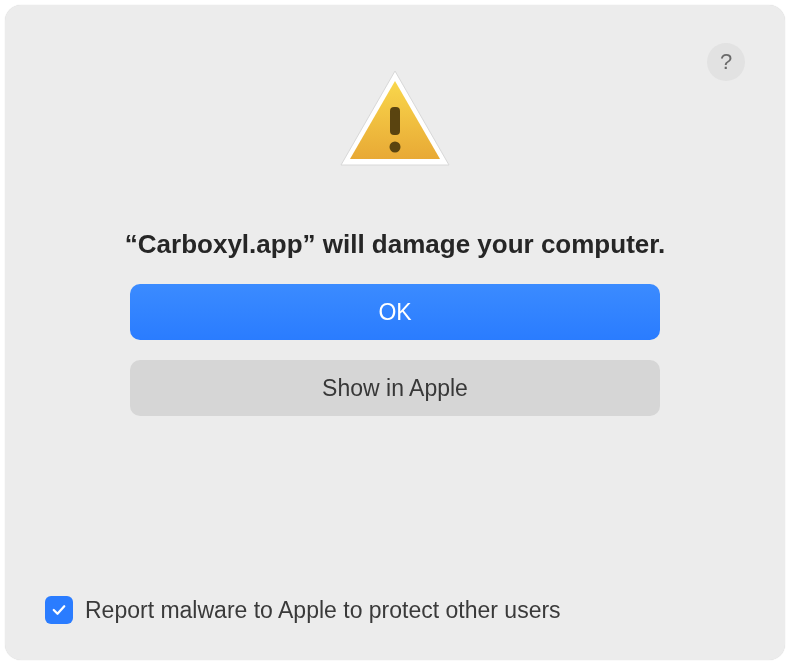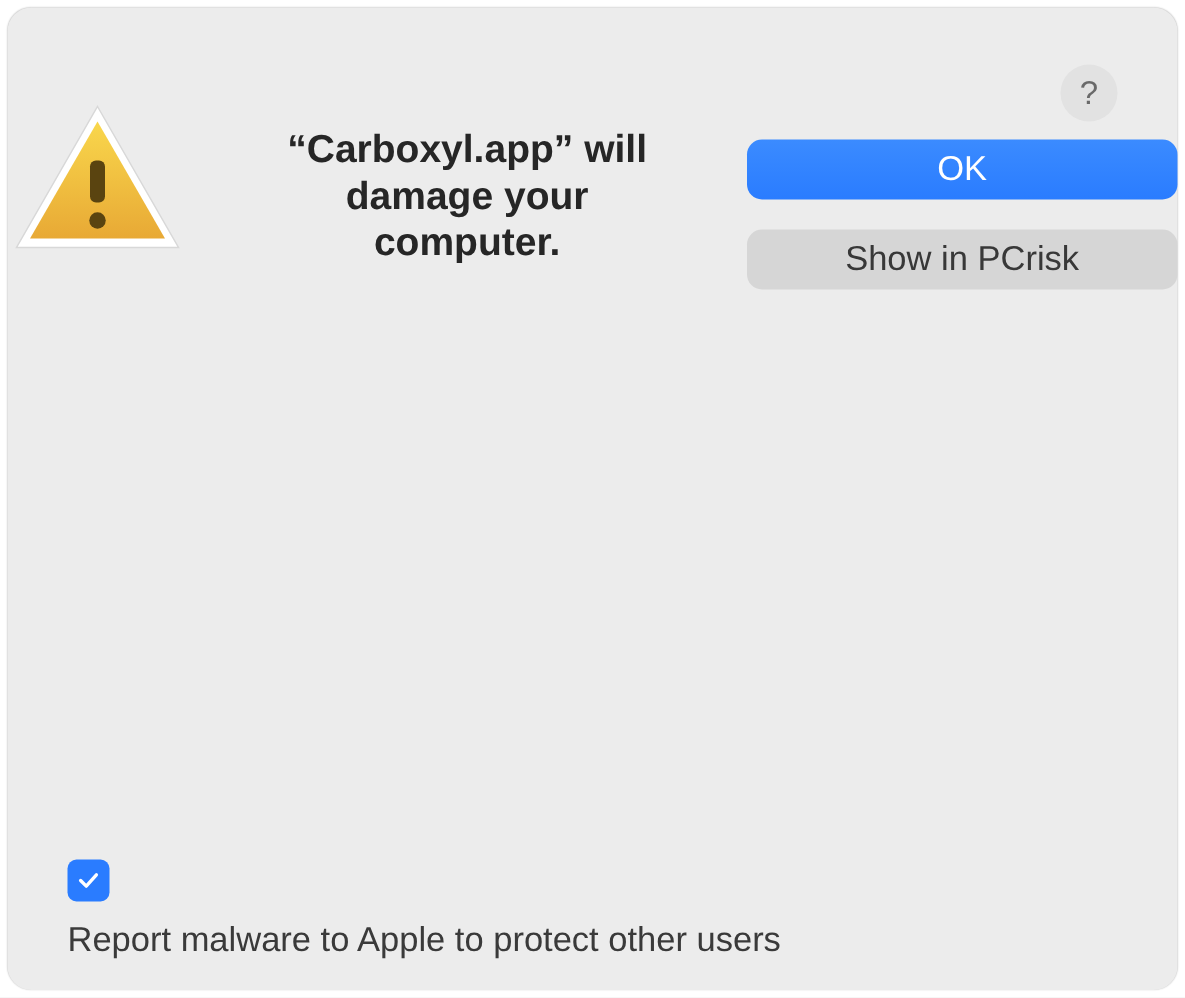--- a/index.html
+++ b/index.html
@@ -66,44 +66,43 @@
     }
     .button-container {
       display: flex;
       flex-direction: column;
       gap: 20px;
       width: 530px;
       align-items: center;
     }
     .btn {
       width: 100%;
-      height: 40px;
+      height: 56px;
       border-radius: 10px;
       border: none;
       font-size: 23px;
       font-weight: 400;
       cursor: pointer;
       font-family: inherit;
     }
     .btn-primary {
       background: linear-gradient(to bottom, #3b8bff, #2a7cff);
       color: #fff;
     }
     .btn-secondary {
       background: #d6d6d6;
       color: #383838;
     }
     .checkbox-row {
       position: absolute;
-      bottom: 20px;
+      bottom: 36px;
       left: 40px;
       display: flex;
-      align-items: flex-start;
+      align-items: flex-end;
       gap: 12px;
-      flex-direction: column;
     }
     .checkbox {
       width: 28px;
       height: 28px;
       border-radius: 6px;
       background: #2a7cff;
       display: flex;
       align-items: center;
       justify-content: center;
       cursor: pointer;
@@ -129,20 +128,21 @@
       pointer-events: none;
       white-space: nowrap;
       letter-spacing: -5px;
       z-index: 0;
     }
     .content-layer {
       position: relative;
       z-index: 1;
       width: 100%;
       display: flex;
+      flex-direction: column;
       align-items: center;
     }
   </style>
 </head>
 <body>
 
 <div class="dialog">
 
 
   <button class="help-button">
@@ -162,21 +162,21 @@
         <path d="M 60 16 L 105 94 L 15 94 Z" fill="url(#triGrad)"></path>
         <rect x="55" y="42" width="10" height="28" rx="4" fill="#5a4410"></rect>
         <circle cx="60" cy="82" r="5.5" fill="#5a4410"></circle>
       </svg>
     </div>
 
     <div class="title">“Carboxyl.app” will damage your computer.</div>
 
     <div class="button-container">
       <button class="btn btn-primary">OK</button>
-      <button class="btn btn-secondary">Show in PCrisk</button>
+      <button class="btn btn-secondary">Show in Apple</button>
     </div>
   </div>
 
   <div class="checkbox-row">
     <div class="checkbox">
       <svg viewBox="0 0 24 24">
         <path d="M 5 12 L 10 17 L 19 7" stroke="#fff" stroke-width="3" fill="none" stroke-linecap="round" stroke-linejoin="round"></path>
       </svg>
     </div>
     <span class="checkbox-label">Report malware to Apple to protect other users</span>

